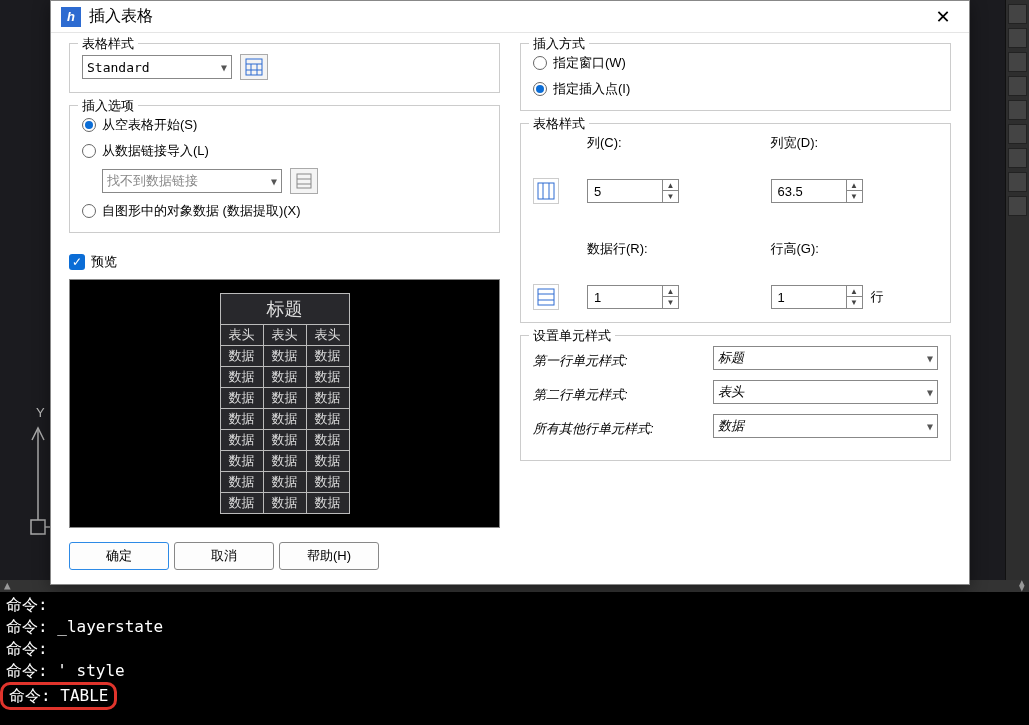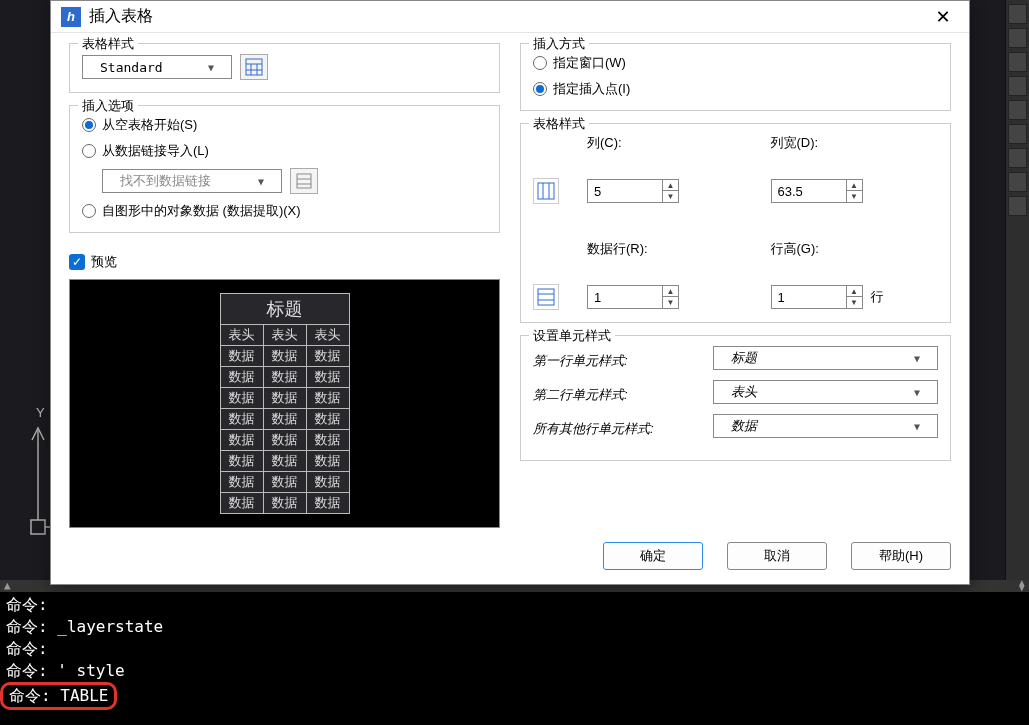--- a/index.html
+++ b/index.html
@@ -27,21 +27,21 @@
 .titlebar .close { width: 32px; text-align: center; font-size: 18px; cursor: pointer; }
 
 .dlg-body { flex: 1; display: flex; padding: 10px 18px 0; gap: 20px; }
 .col { flex: 1; display: flex; flex-direction: column; }
 
 .group { border: 1px solid #ccc; padding: 10px 12px 12px; position: relative; margin-bottom: 12px; }
 .group > legend { position: absolute; top: -9px; left: 8px; background: #fff; padding: 0 4px; font-size: 13px; }
 
 .row { display: flex; align-items: center; gap: 8px; margin-bottom: 8px; }
 .row:last-child { margin-bottom: 0; }
-.combo { border: 1px solid #888; height: 24px; display: flex; align-items: center; padding: 0 17px; font-family: "SimSun", monospace; justify-content: space-between; }
+.combo { border: 1px solid #888; height: 24px; display: flex; align-items: center; padding: 0 4px; font-family: "SimSun", monospace; justify-content: space-between; }
 .combo .caret { font-size: 10px; color: #555; }
 .iconbtn { width: 28px; height: 26px; border: 1px solid #aaa; background: #f4f4f4; display: flex; align-items: center; justify-content: center; cursor: pointer; }
 .iconbtn svg { width: 18px; height: 18px; }
 
 .radio { display: flex; align-items: center; gap: 6px; cursor: pointer; }
 .radio .dot { width: 14px; height: 14px; border: 1px solid #666; border-radius: 50%; display: flex; align-items: center; justify-content: center; }
 .radio.sel .dot::after { content: ""; width: 8px; height: 8px; background: #0b6dd6; border-radius: 50%; }
 
 .check { display: flex; align-items: center; gap: 6px; margin-top: 8px; }
 .check .box { width: 16px; height: 16px; background: #0b6dd6; color: #fff; display: flex; align-items: center; justify-content: center; font-size: 12px; border-radius: 3px; }
@@ -57,21 +57,21 @@
 .spinbox .spins { width: 16px; display: flex; flex-direction: column; border-left: 1px solid #888; }
 .spinbox .spins span { height: 11px; font-size: 8px; text-align: center; line-height: 11px; color: #444; border-bottom: 1px solid #888; cursor: pointer; }
 .spinbox .spins span:last-child { border-bottom: none; }
 .col-icon { width: 26px; height: 26px; border: 1px solid #ccc; display: flex; align-items: center; justify-content: center; }
 .col-icon svg { width: 18px; height: 18px; }
 
 .cell-style-row { display: flex; align-items: flex-end; margin-bottom: 10px; font-style: italic; }
 .cell-style-row .lbl { width: 180px; }
 .cell-style-row .combo { flex: 1; }
 
-.dlg-footer { display: flex; justify-content: flex-end; gap: 24px; padding: 14px 18px; }
+.dlg-footer { display: flex; justify-content: flex-start; gap: 5px; padding: 14px 18px; }
 .btn { min-width: 100px; height: 28px; border: 1px solid #888; background: #fdfdfd; border-radius: 3px; cursor: pointer; font-size: 13px; display: flex; align-items: center; justify-content: center; }
 .btn.primary { border-color: #2d8ae6; }
 </style>
 </head>
 <body>
 
 <div class="cad-bg"></div>
 <div class="cad-ribbon-right">
   <div class="spot"></div>
     <div class="spot"></div>

